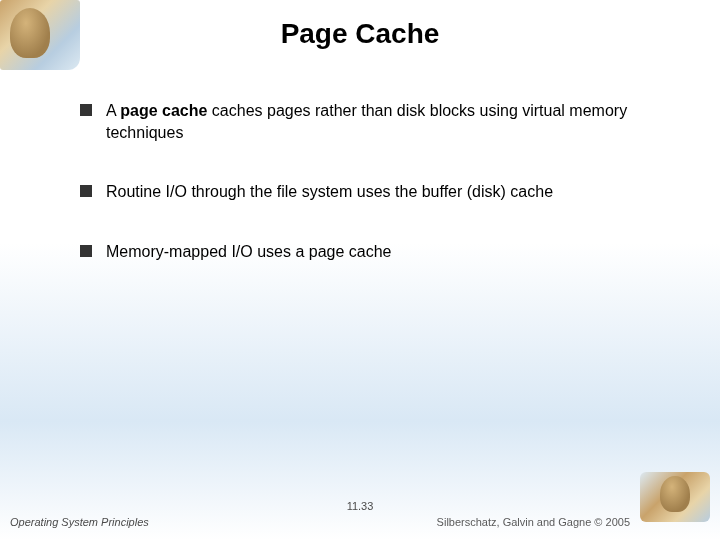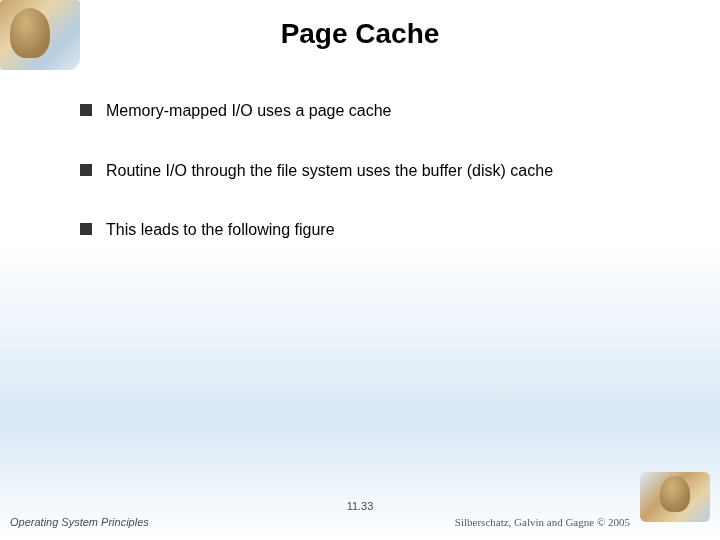--- a/index.html
+++ b/index.html
@@ -102,51 +102,50 @@
     position: absolute;
     left: 50%;
     transform: translateX(-50%);
     bottom: 16px;
   }
   .footer-right {
     position: absolute;
     right: 90px;
     bottom: 0;
     color: #5a5a5a;
-    font-family: Liberation Serif, serif;
   }
 </style>
 </head>
 <body>
 
 <div class="slide">
 
   <div class="corner-img corner-tl">
     <div class="dino-shape"></div>
   </div>
 
   <div class="title">Page Cache</div>
 
   <div class="content">
     <div class="bullet-row">
       <div class="bullet-marker"></div>
       <div class="bullet-text">
-        <span>Memory-mapped I/O uses a page cache</span>
+        <span>A </span><span class="bold">page cache</span><span> caches pages rather than disk blocks using virtual memory techniques</span>
       </div>
     </div>
     <div class="bullet-row">
       <div class="bullet-marker"></div>
       <div class="bullet-text">
         <span>Routine I/O through the file system uses the buffer (disk) cache</span>
       </div>
     </div>
     <div class="bullet-row">
       <div class="bullet-marker"></div>
       <div class="bullet-text">
-        <span>This leads to the following figure</span>
+        <span>Memory-mapped I/O uses a page cache</span>
       </div>
     </div>
   </div>
 
   <div class="corner-img corner-br">
     <div class="dino-shape"></div>
   </div>
 
   <div class="footer">
     <div class="footer-left">Operating System Principles</div>

